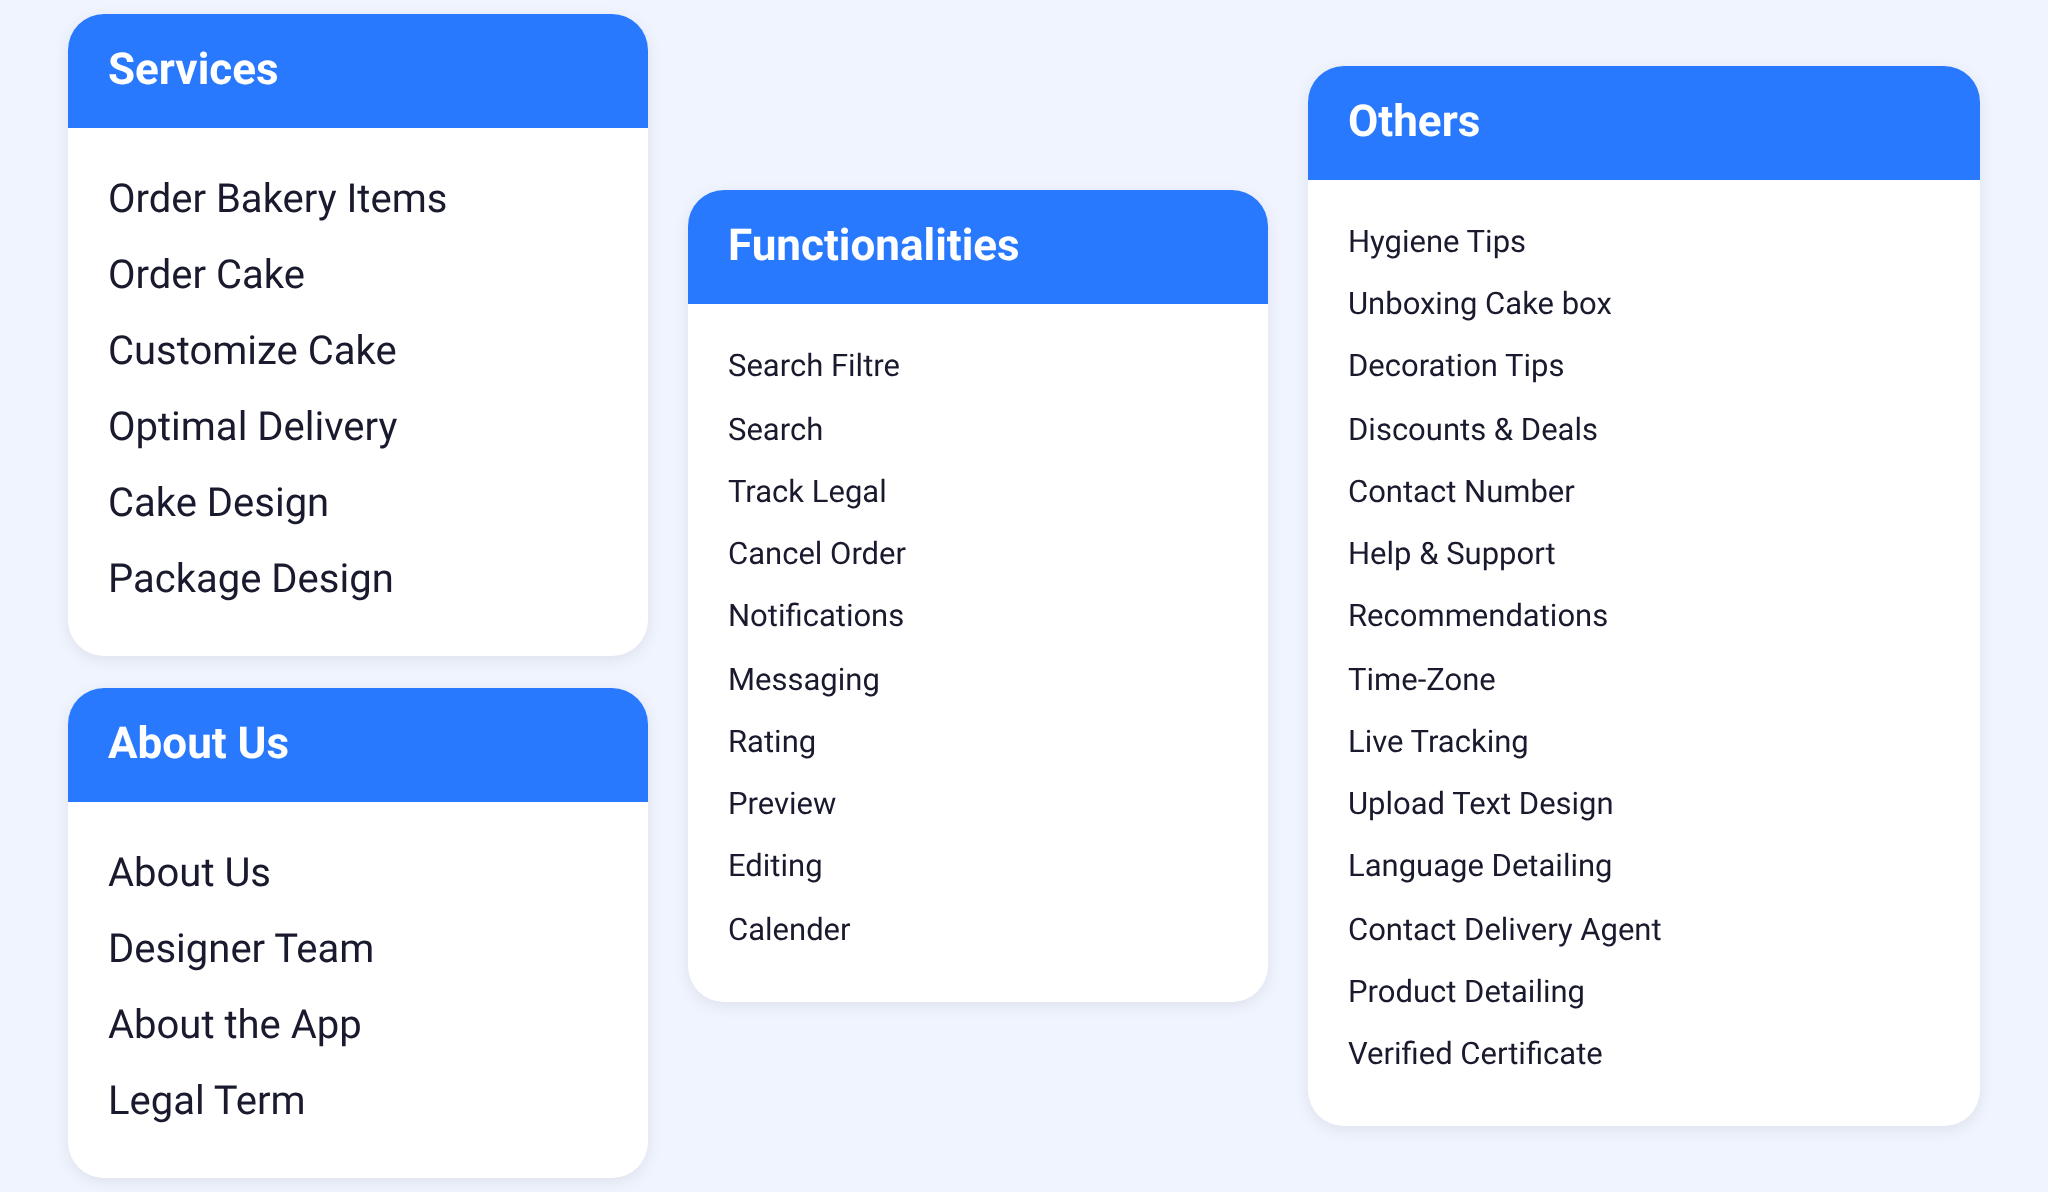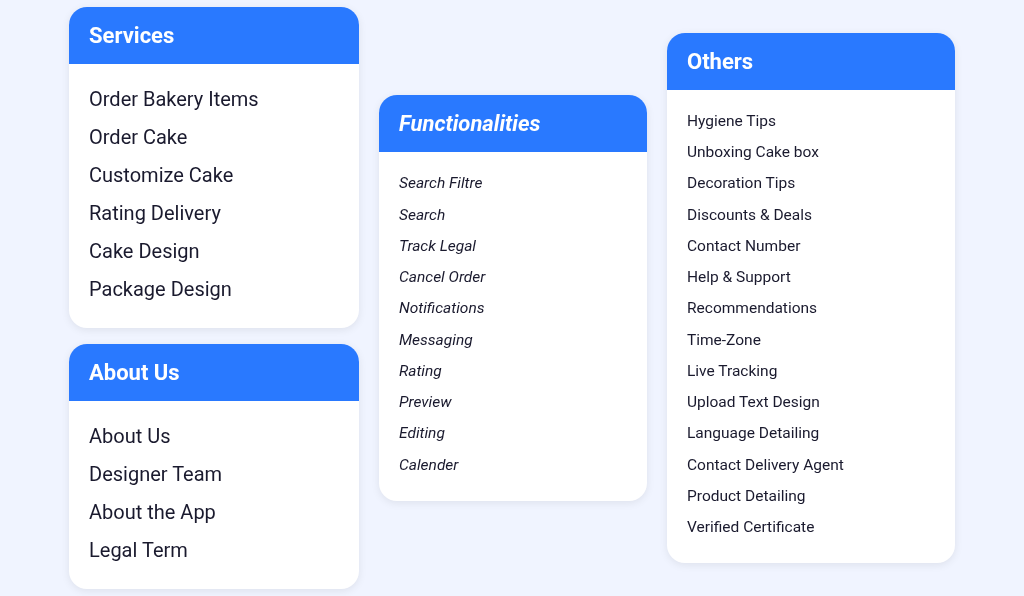--- a/index.html
+++ b/index.html
@@ -63,26 +63,25 @@
     }
 
     .card-body ul li {
       font-size: 20px;
       color: #1a1a2e;
       padding: 4px 0;
       line-height: 1.5;
     }
 
     .middle-column {
-      width: 268px;
-      font-style: italic;
+      width: 290px;
     }
 
     .right-column {
-      width: 288px;
+      width: 336px;
     }
 
     .card-tall .card-body ul li {
       font-size: 15.5px;
     }
   </style>
 </head>
 <body>
 
 <div class="main-container">
@@ -91,21 +90,21 @@
 
     <div class="card">
       <div class="card-header">
         <h2>Services</h2>
       </div>
       <div class="card-body">
         <ul>
         <li>Order Bakery Items</li>
             <li>Order Cake</li>
             <li>Customize Cake</li>
-            <li>Rating Delivery</li>
+            <li>Optimal Delivery</li>
             <li>Cake Design</li>
             <li>Package Design</li>
           </ul>
       </div>
     </div>
 
     <div class="card">
       <div class="card-header">
         <h2>About Us</h2>
       </div>

